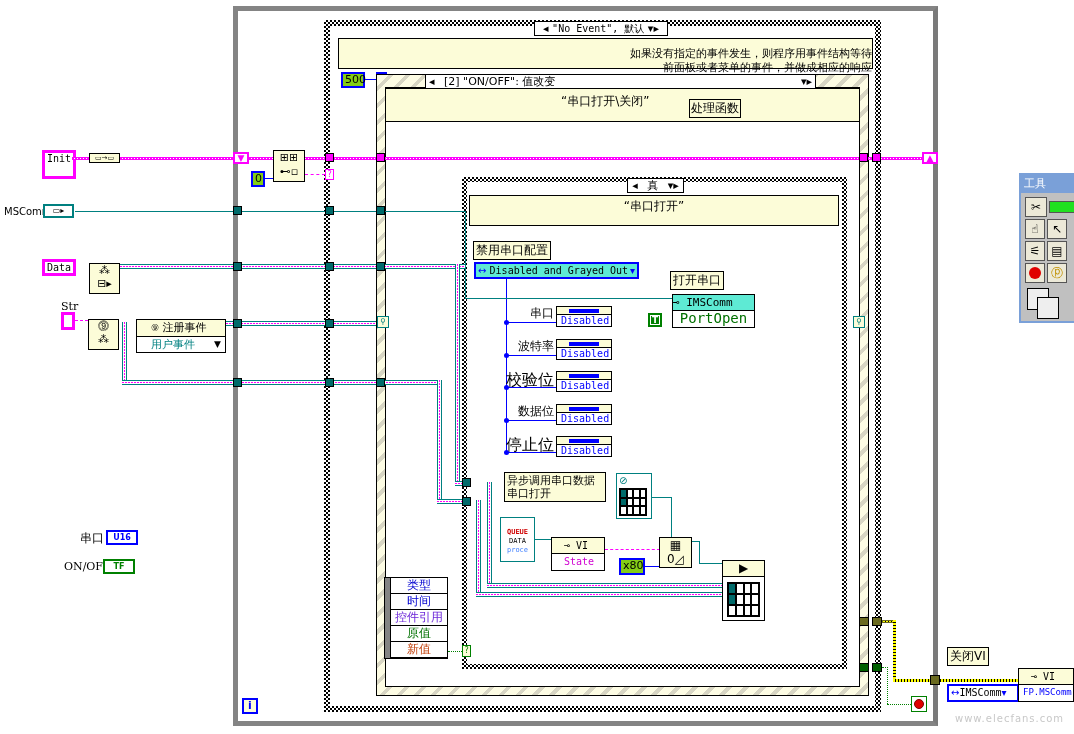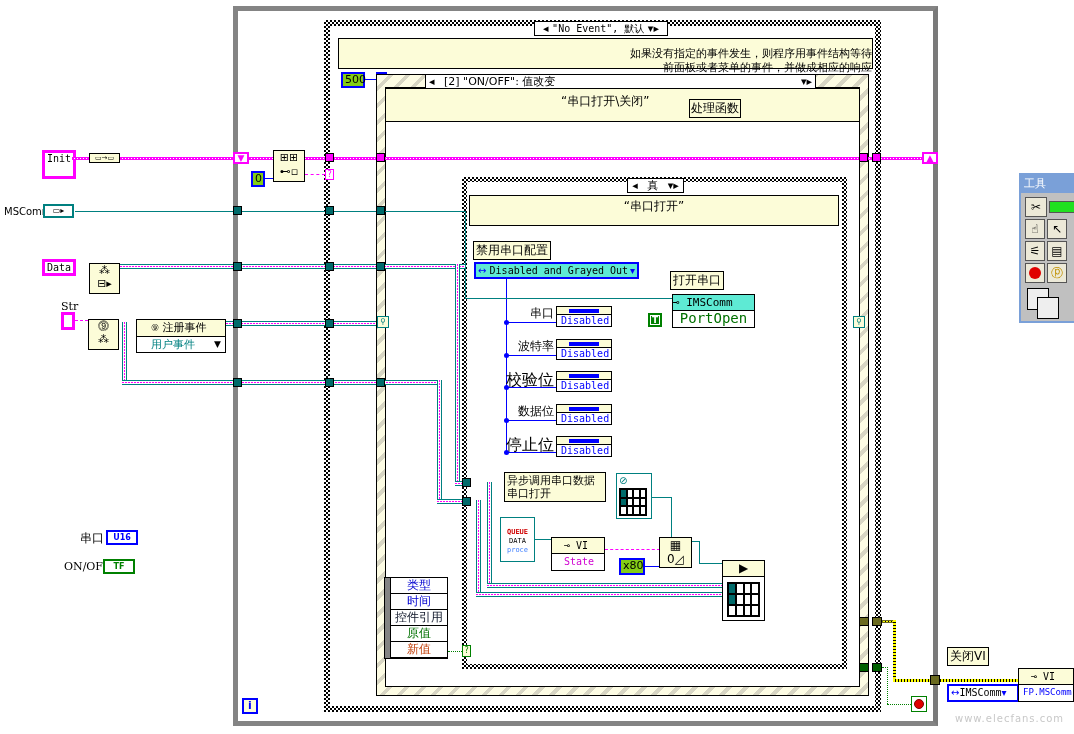--- a/index.html
+++ b/index.html
@@ -278,21 +278,21 @@
       <div></div>
       <div></div>
     </div>
 </div>
 
 <div class="abs" style="left:384px;top:577px;width:64px;height:82px;border:1px solid #000;background:#fff">
   <div style="position:absolute;left:0;top:0;width:6px;height:80px;background:#848484;border-right:1px solid #000"></div>
   <div id="evt-rows" style="margin-left:6px">
       <div class="evt-data-row" style="color: rgb(0, 0, 208);">类型</div>
       <div class="evt-data-row" style="color: rgb(0, 0, 208);">时间</div>
-      <div class="evt-data-row" style="color: #0f172a;">控件引用</div>
+      <div class="evt-data-row" style="color: #6d28d9;">控件引用</div>
       <div class="evt-data-row" style="color: rgb(0, 112, 0);">原值</div>
       <div class="evt-data-row" style="color: #c2410c;">新值</div>
     </div>
 </div>
 <div class="abs" style="left:448px;top:651px;width:14px;height:1px;border-top:1px dotted #008000"></div>
 <div class="abs" style="left:462px;top:645px;width:9px;height:12px;border:1px solid #008000;background:#fcfcd8;color:#008000;font-size:8px;line-height:10px;text-align:center">?</div>
 
 <div class="abs" style="left:859px;top:617px;width:10px;height:9px;background:#6b6b20;border:1px solid #000"></div>
 <div class="abs" style="left:872px;top:617px;width:10px;height:9px;background:#6b6b20;border:1px solid #000"></div>
 <div class="abs" style="left:859px;top:663px;width:10px;height:9px;background:#006000;border:1px solid #000"></div>

